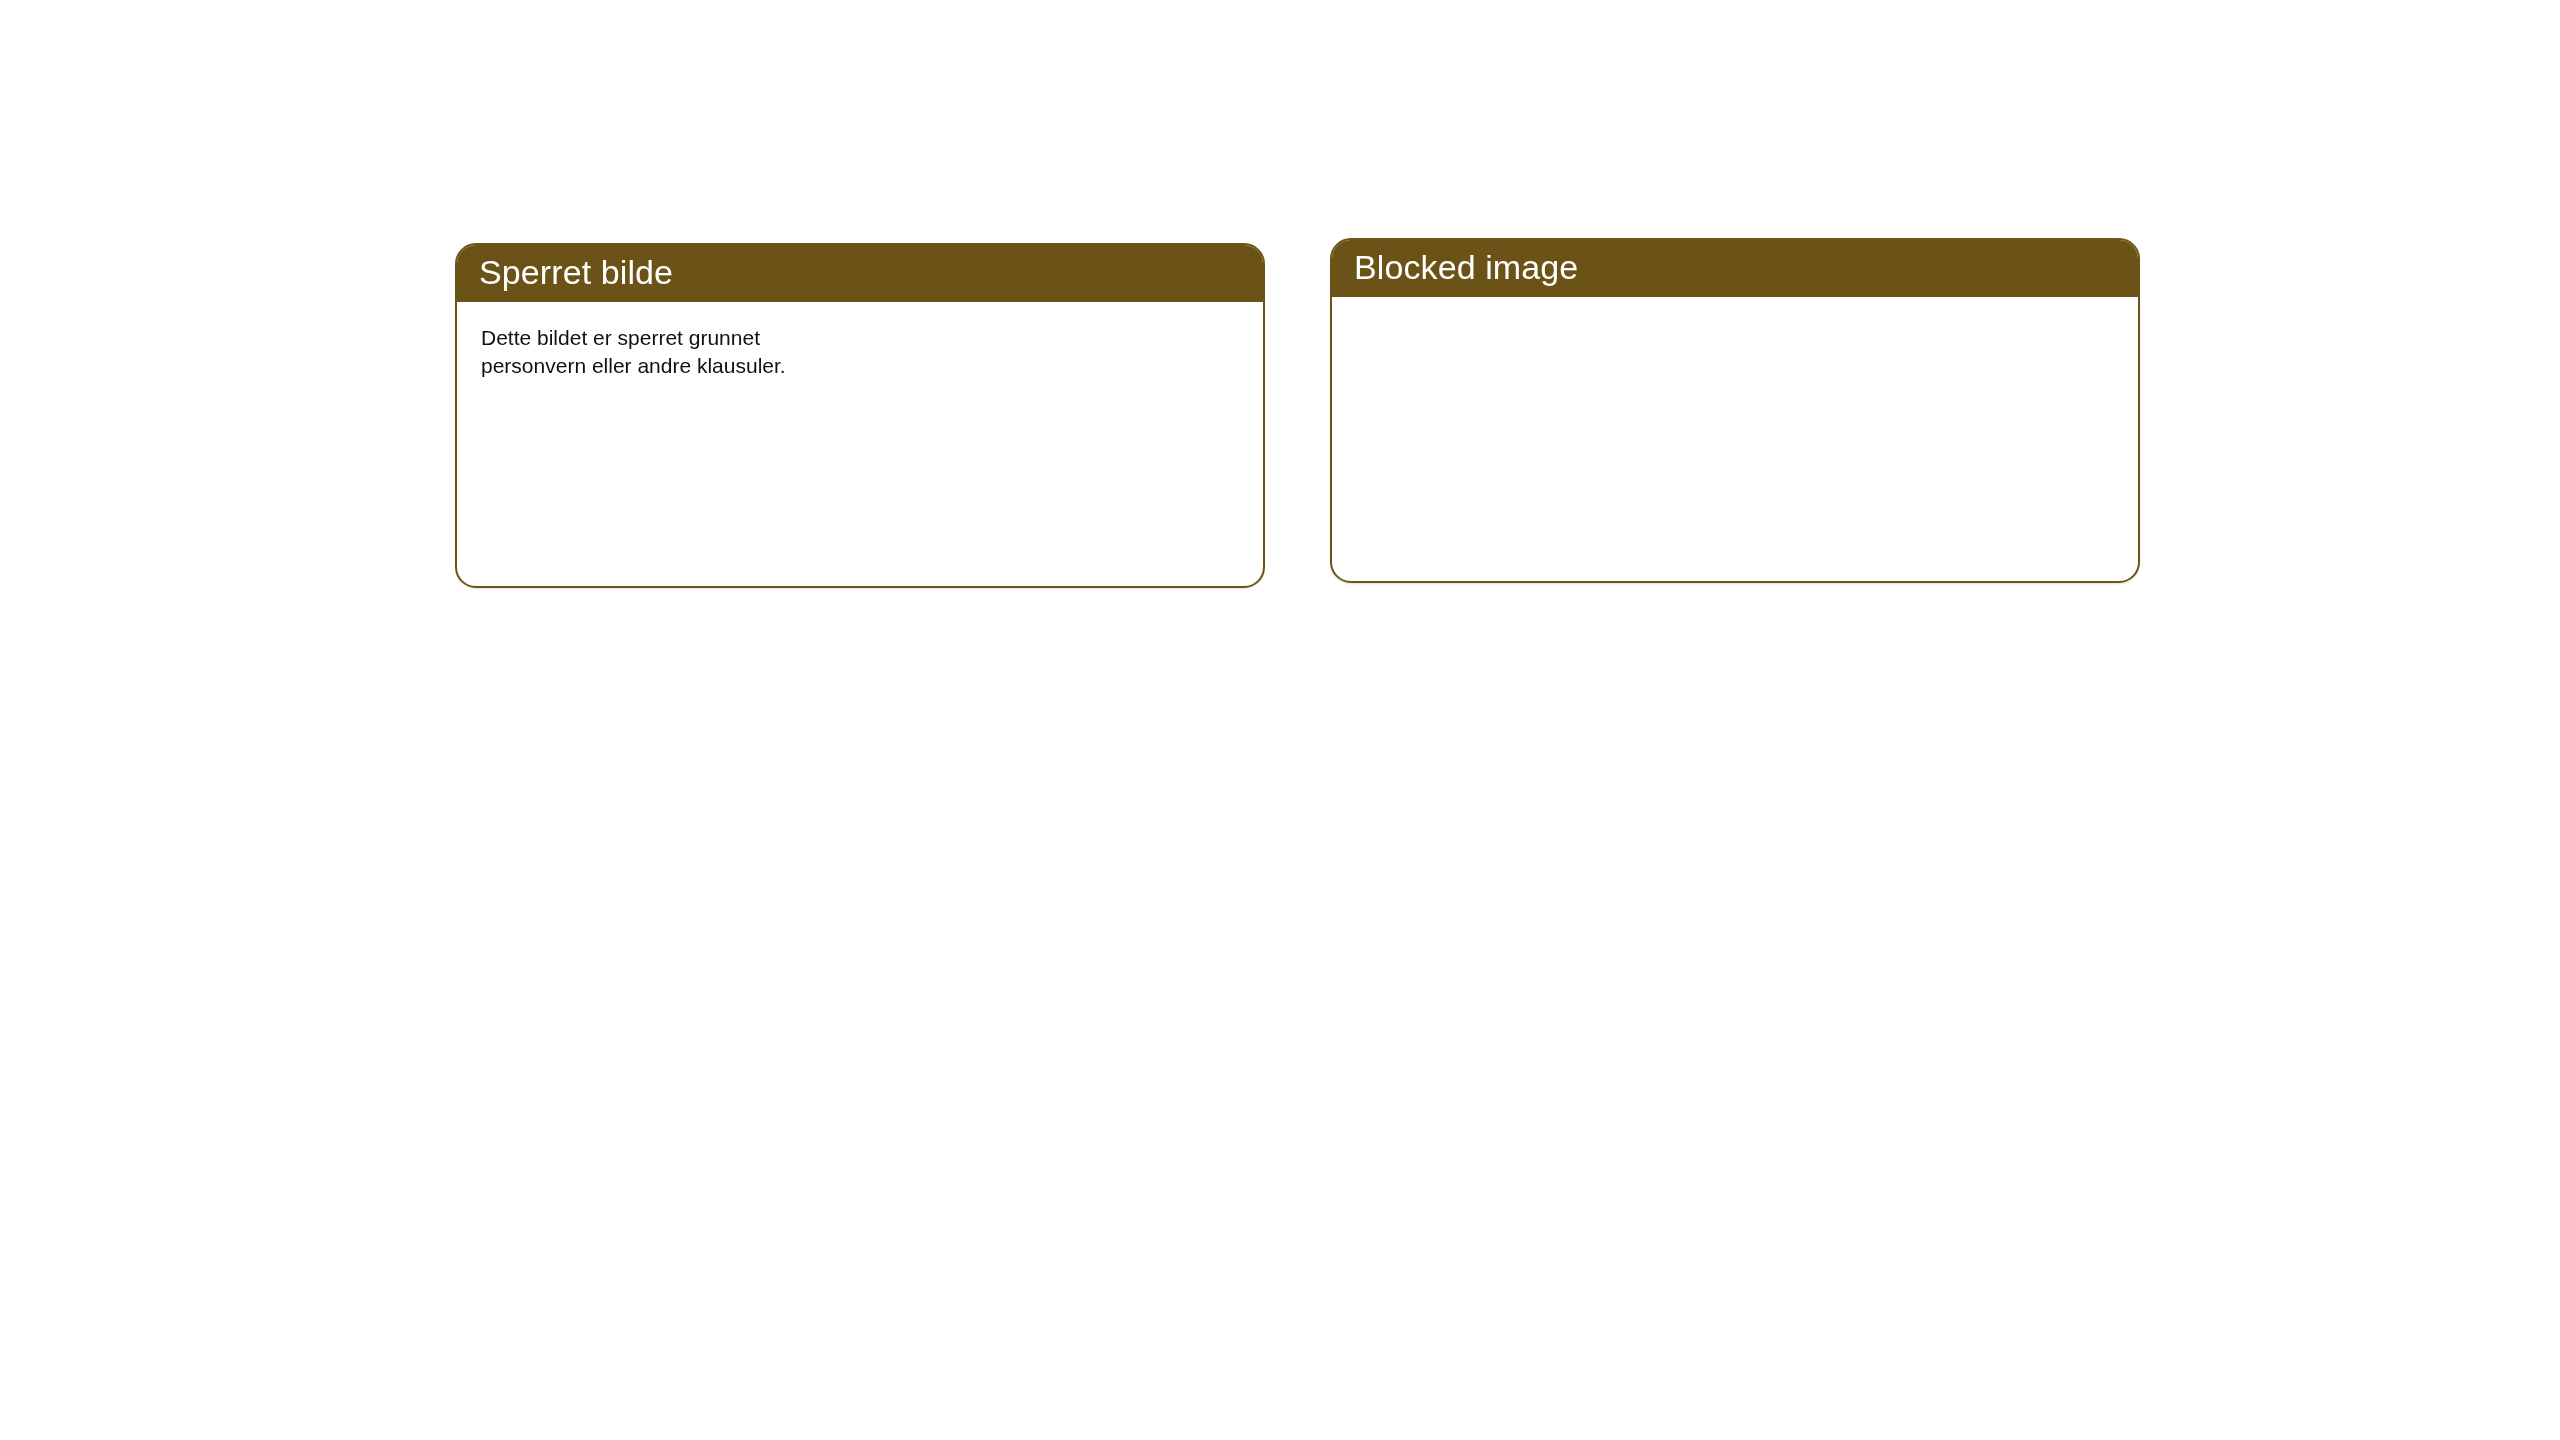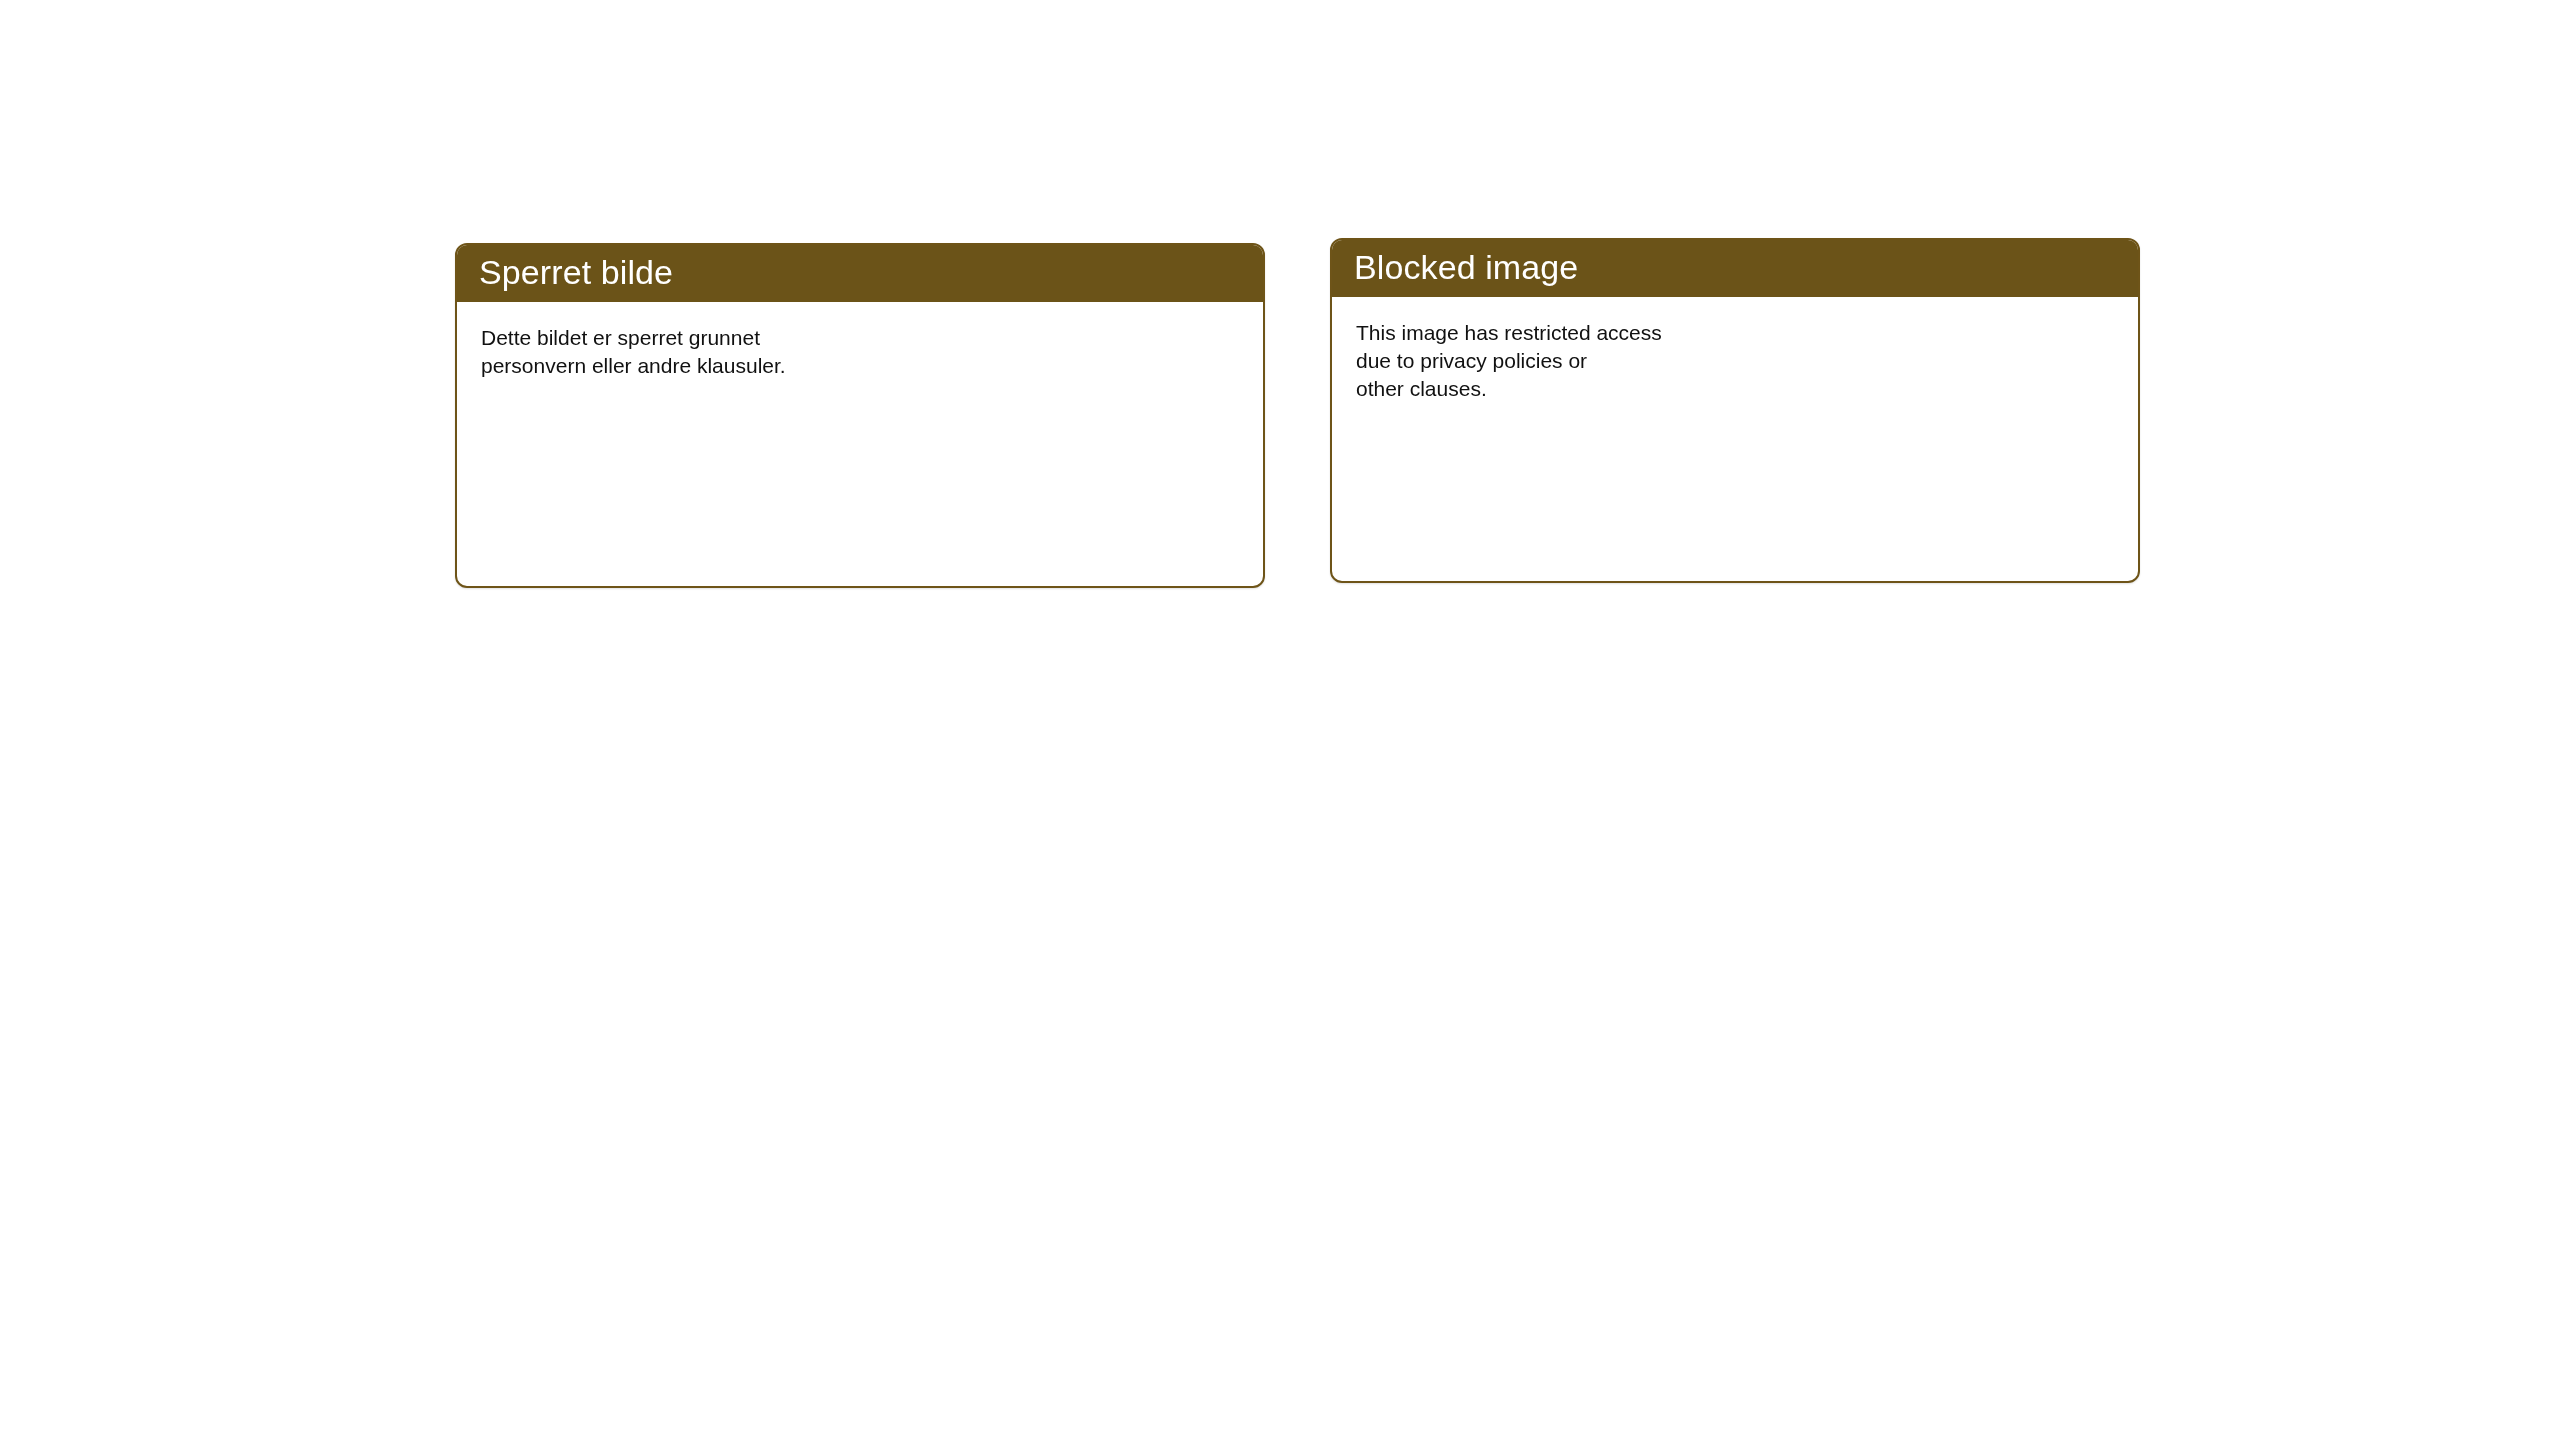--- a/index.html
+++ b/index.html
@@ -17,21 +17,21 @@
   .stage {
     position: relative;
     width: 2560px;
     height: 1440px;
   }
   .notice-card {
     position: absolute;
     box-sizing: border-box;
     background: #ffffff;
     border: 2px solid #6e5418;
-    border-radius: 12px;
+    border-radius: 21px;
     overflow: hidden;
     box-shadow: 0 1px 2px rgba(0,0,0,0.12);
   }
   .notice-card .card-header {
     background: #6b5318;
     color: #ffffff;
     box-sizing: border-box;
     width: 100%;
     padding: 9px 22px 11px 22px;
     font-size: 34px;
@@ -69,18 +69,15 @@
 <div class="stage">
 
   <section class="notice-card" id="card-blocked-no">
     <div class="card-header">Sperret bilde</div>
     <div class="card-body">Dette bildet er sperret grunnet
 personvern eller andre klausuler.</div>
   </section>
 
   <section class="notice-card" id="card-blocked-en">
     <div class="card-header">Blocked image</div>
-    <div class="card-body">This image has restricted access
-due to privacy policies or
-other clauses.</div>
   </section>
 
 </div>
 
 </body></html>

